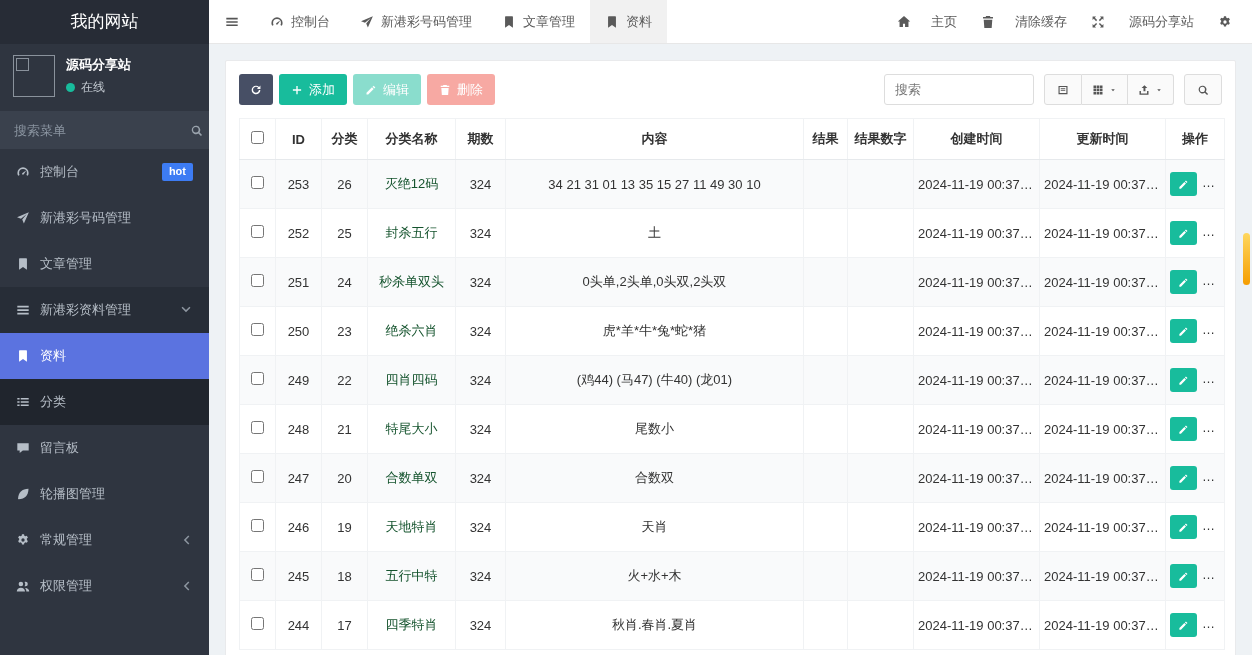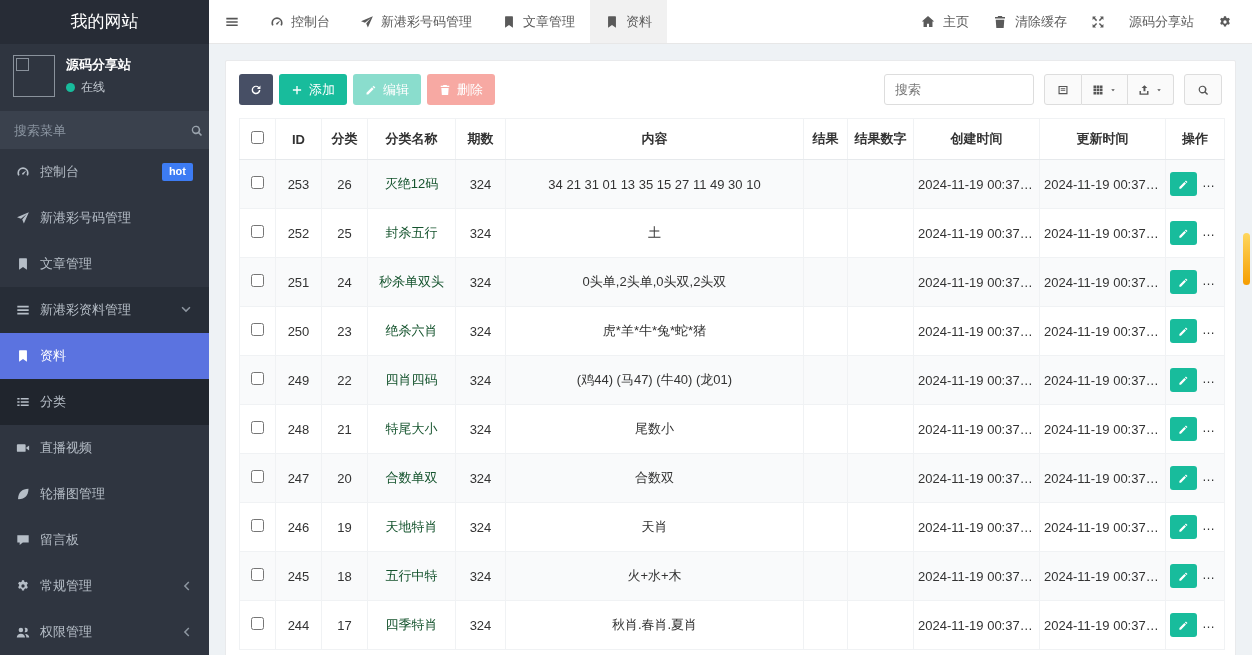--- a/index.html
+++ b/index.html
@@ -33,21 +33,21 @@
   .arrow { color:#8d96a0; }
 
   
   .main { flex:1; display:flex; flex-direction:column; min-width:0; }
   .topbar { height:44px; background:#fff; display:flex; align-items:center; border-bottom:1px solid #e7e7e7; flex:none; }
   .hamburger { padding:0 16px; height:100%; display:flex; align-items:center; color:#555; cursor:pointer; }
   .tabs { display:flex; height:100%; }
   .tab { display:flex; align-items:center; gap:7px; padding:0 15px; color:#5a5a5a; cursor:pointer; }
   .tab.active { background:#f1f1f1; }
   .topbar-right { margin-left:auto; display:flex; align-items:center; height:100%; padding-right:8px; }
-  .top-action { display:flex; align-items:center; gap:8px; padding:0 12px; color:#5a5a5a; cursor:pointer; height:100%; }
+  .top-action { display:flex; align-items:center; gap:20px; padding:0 12px; color:#5a5a5a; cursor:pointer; height:100%; }
 
   .content { flex:1; padding:16px; overflow:hidden; }
   .panel { background:#fff; border:1px solid #e9eaec; border-radius:2px; padding:13px; }
 
   
   .toolbar { display:flex; align-items:flex-start; margin-bottom:13px; }
   .btn { height:31px; border:none; border-radius:3px; display:inline-flex; align-items:center; gap:6px;
          padding:0 12px; font-size:13px; cursor:pointer; color:#fff; }
   .btn + .btn { margin-left:6px; }
   .btn .svg-ic { width:12px; height:12px; }
@@ -161,41 +161,32 @@
             <svg viewBox="0 0 16 16" class="svg-ic">
               <path d="M1.5 3.3h2.6v1.8H1.5zM5.4 3.3h9.1v1.8H5.4zM1.5 7.1h2.6v1.8H1.5zM5.4 7.1h9.1v1.8H5.4zM1.5 10.9h2.6v1.8H1.5zM5.4 10.9h9.1v1.8H5.4z"></path>
             </svg>
           </span>
           <span class="lbl">分类</span>
         </div>
       </div>
       <div class="menu-item">
         <span>
           <svg viewBox="0 0 16 16" class="svg-ic">
-            <path d="M1 4.6c0-.6.4-1 1-1h8c.6 0 1 .4 1 1v6.8c0 .6-.4 1-1 1H2c-.6 0-1-.4-1-1z"></path>
-            <path d="M11.8 7.3 15 5.1v5.8l-3.2-2.2z"></path>
-          </svg>
-        </span>
-        <span class="lbl">直播视频</span>
+            <path d="M1.5 2.5h13v8.4H7.8L4.2 13.7v-2.8H1.5z"></path>
+          </svg>
+        </span>
+        <span class="lbl">留言板</span>
       </div>
       <div class="menu-item">
         <span>
           <svg viewBox="0 0 16 16" class="svg-ic">
             <path d="M14.3 1.9C6.7 2.2 2.7 6 2.3 13.4c0 .4.2.5.6.5C10.4 13.6 14 9.6 14.3 1.9z"></path>
           </svg>
         </span>
         <span class="lbl">轮播图管理</span>
-      </div>
-      <div class="menu-item">
-        <span>
-          <svg viewBox="0 0 16 16" class="svg-ic">
-            <path d="M1.5 2.5h13v8.4H7.8L4.2 13.7v-2.8H1.5z"></path>
-          </svg>
-        </span>
-        <span class="lbl">留言板</span>
       </div>
       <div class="menu-item">
         <span>
           <svg viewBox="0 0 16 16" class="svg-ic">
             <path fill-rule="evenodd" d="M6.8 1.4h2.4l.3 1.6c.5.2 1 .4 1.4.8l1.5-.6 1.2 2.1-1.2 1.1a5 5 0 0 1 0 1.6l1.2 1.1-1.2 2.1-1.5-.6c-.4.3-.9.6-1.4.8l-.3 1.6H6.8l-.3-1.6a4.8 4.8 0 0 1-1.4-.8l-1.5.6-1.2-2.1 1.2-1.1a5 5 0 0 1 0-1.6L2.4 5.3l1.2-2.1 1.5.6c.4-.3.9-.6 1.4-.8zM8 6.1A1.9 1.9 0 1 0 8 9.9 1.9 1.9 0 0 0 8 6.1z"></path>
           </svg>
         </span>
         <span class="lbl">常规管理</span>
         <span class="arrow">
           <svg viewBox="0 0 16 16" class="svg-ic">

